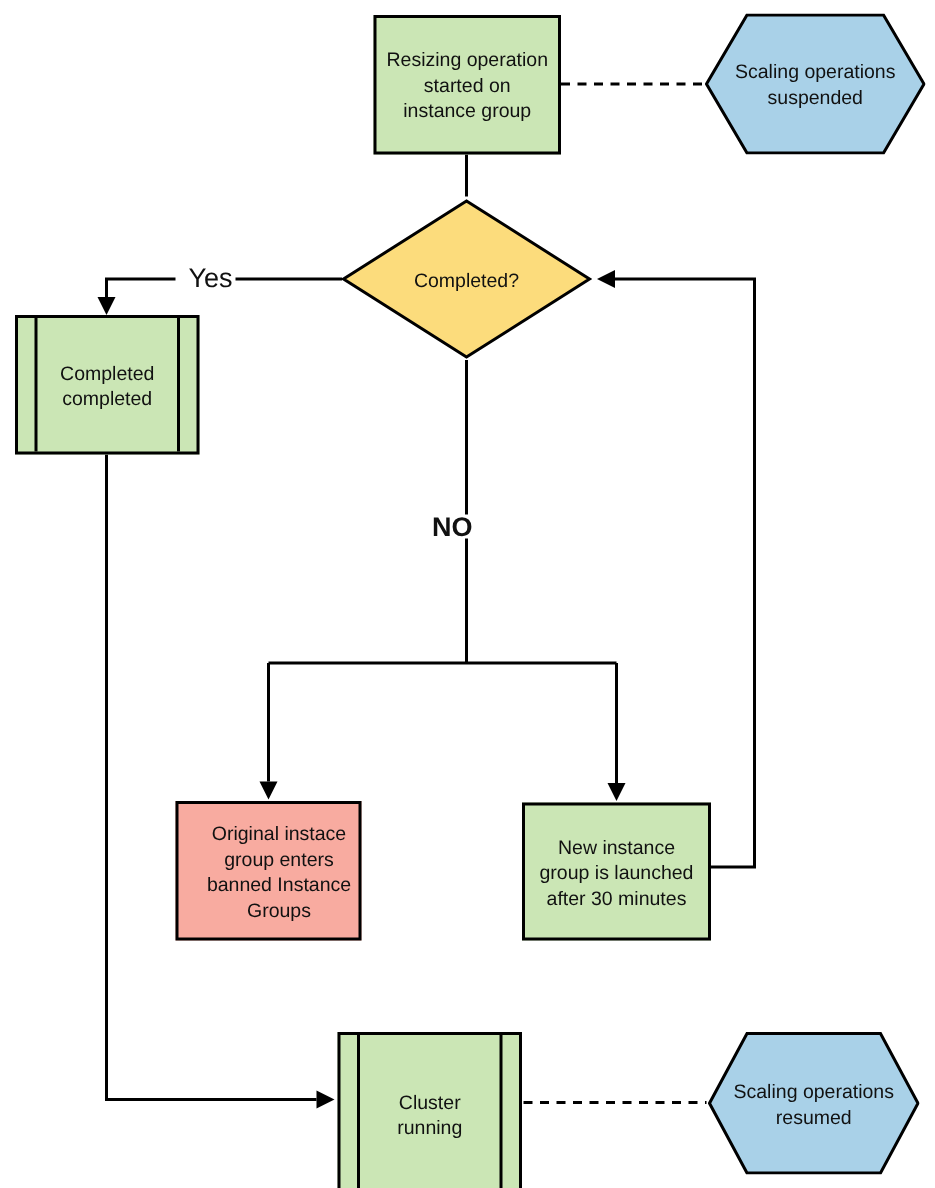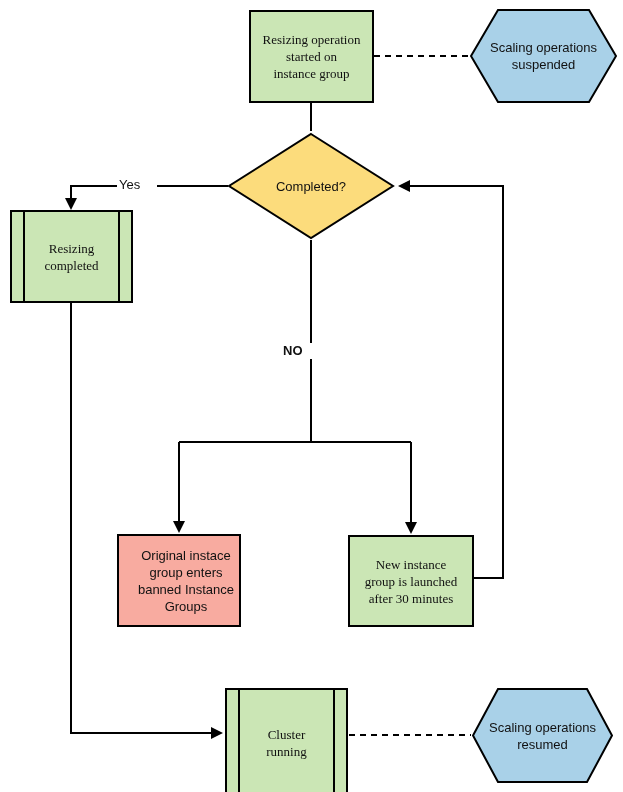--- a/index.html
+++ b/index.html
@@ -26,21 +26,21 @@
     box-sizing: border-box;
     display: flex;
     align-items: center;
     justify-content: center;
     text-align: center;
     font-size: 13px;
     line-height: 17px;
     white-space: pre-line;
   }
   .rect { border: 2px solid #000000; }
-  .green  { background: #cbe6b5; font-family: Liberation Serif, serif; }
+  .green  { background: #cbe6b5; }
   .pink   { background: #f8aba0; padding-left: 14px; }
 
   .pp-bar {
     position: absolute;
     top: 0; bottom: 0;
     width: 2px;
     background: #000000;
   }
   .pp-bar.left  { left: 11px; }
   .pp-bar.right { right: 11px; }
@@ -49,23 +49,23 @@
   .poly-node svg {
     position: absolute;
     left: 0; top: 0;
     width: 100%; height: 100%;
   }
   .poly-node .lbl { position: relative; }
 
   .edge-label {
     position: absolute;
     background: #ffffff;
-    font-size: 13px;
+    font-size: 18px;
     line-height: 16px;
-    text-align: left;
+    text-align: right;
     padding: 0 2px;
   }
 </style>
 </head>
 <body>
 
 <div class="canvas">
 
   <svg class="wires" viewBox="0 0 623 792" xmlns="http://www.w3.org/2000/svg">
 
@@ -109,21 +109,21 @@
   <div class="node poly-node" style="left:227px; top:132px; width:168px; height:108px;text-align:right;">
     <svg viewBox="0 0 168 108" preserveAspectRatio="none">
       <polygon points="84,2 166,54 84,106 2,54" stroke="#000000" stroke-width="2" fill="#fcdc7c"></polygon>
     </svg>
     <span class="lbl">Completed?</span>
   </div>
 
   <div class="node rect green" style="left:10px; top:210px; width:123px; height:93px;">
     <div class="pp-bar left"></div>
     <div class="pp-bar right"></div>
-    <span class="lbl">Resizing
+    <span class="lbl">Completed
 completed</span>
   </div>
 
   <div class="node rect pink" style="left:117px; top:534px; width:124px; height:93px;">
     <span class="lbl">Original instace
 group enters
 banned Instance
 Groups</span>
   </div>
 

